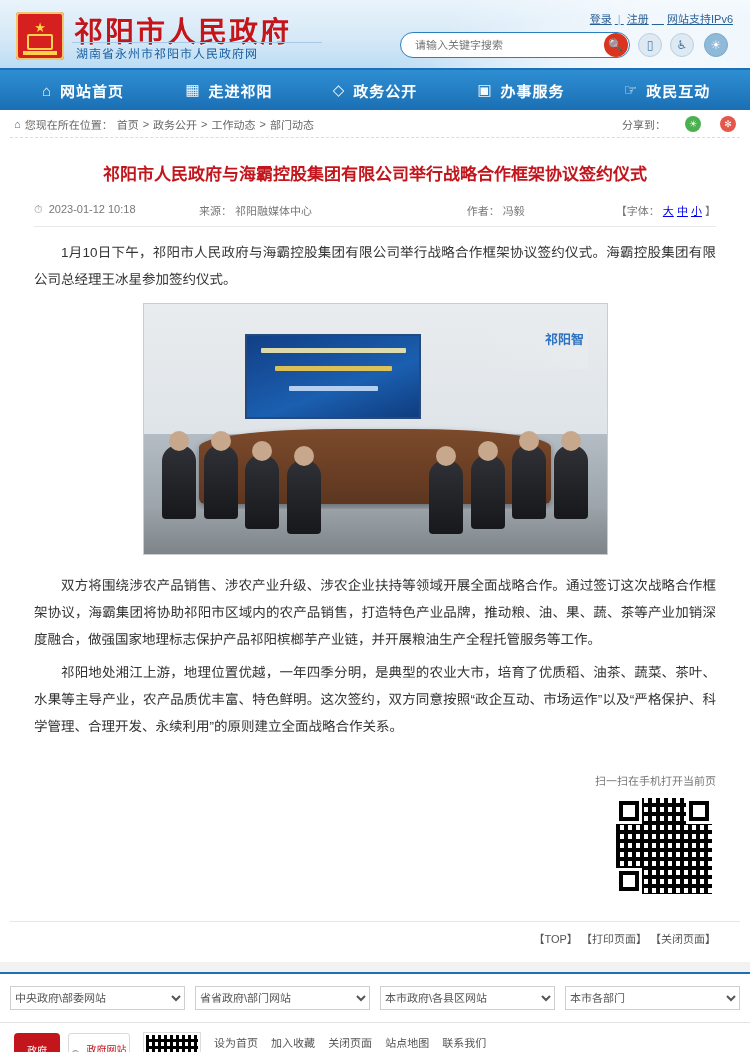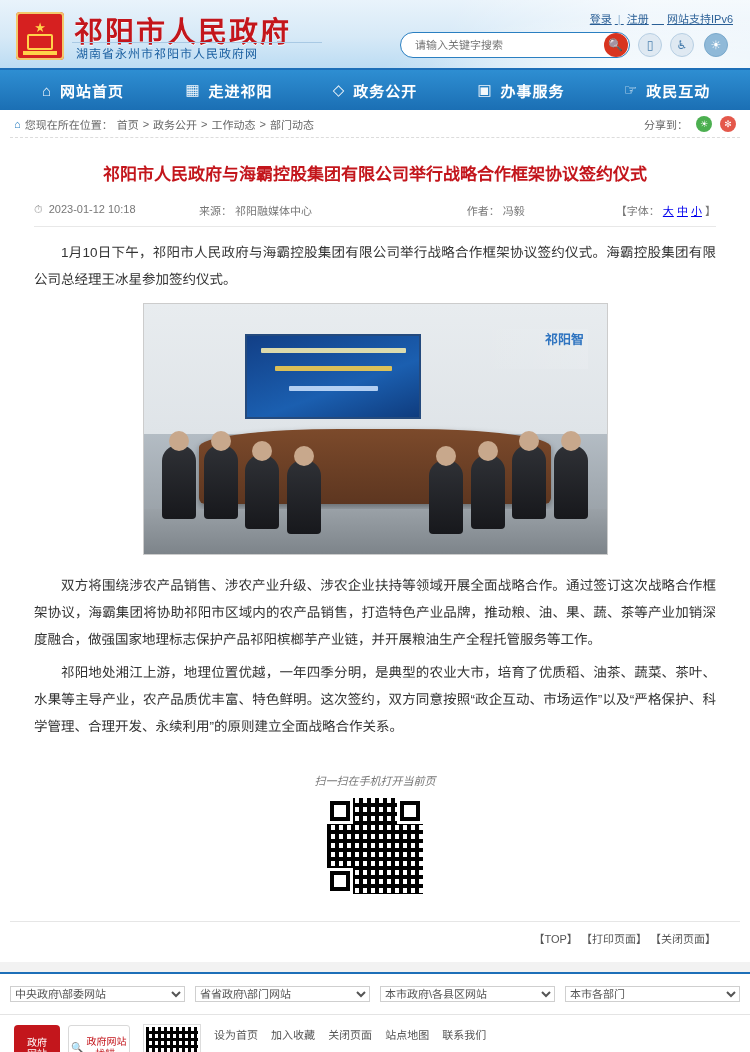--- a/index.html
+++ b/index.html
@@ -107,21 +107,21 @@
     background:#fff;
   }
   .breadcrumb{
     height: 28px; display:flex; align-items:center; justify-content:space-between;
     border-bottom:1px dashed #dcdcdc; font-size:11px; color:#666;
     padding: 0 4px;
   }
   .breadcrumb .left{ display:flex; align-items:center; gap:4px;}
   .bc-home{ color:#2a7fc1; font-size:11px; }
   .breadcrumb a{ color:#666; text-decoration:none; }
-  .share{ display:flex; align-items:flex-start; gap:8px; font-size:11px; color:#666; }
+  .share{ display:flex; align-items:flex-start; gap:19px; font-size:11px; color:#666; }
   .share .s-ico{ width:16px;height:16px;border-radius:50%; display:flex;align-items:center;justify-content:center;color:#fff;font-size:9px;}
   .s-wechat{ background:#4caf50; }
   .s-weibo{ background:#e4584b; }
 
   .article{
     border:1px solid #e6e6e6; border-top:0; border-left:0; border-right:0;
     padding: 14px 24px 10px 24px;
   }
   .art-title{
     text-align:center; color:#c3161c; font-size:17px; font-weight:bold;
@@ -180,21 +180,21 @@
     background: linear-gradient(180deg,#9aa1a7 0%, #7d848a 100%);
   }
   .ppl{ position:absolute; bottom:14%; width:34px; height:74px; border-radius:16px 16px 4px 4px;
         background: linear-gradient(180deg,#2f3136 0%, #17181c 100%); }
   .ppl:after{ content:""; position:absolute; left:50%; top:-14px; transform:translateX(-50%);
         width:20px;height:20px;border-radius:50%;background:#c8a88c; }
   .ppl.l1{ left:4%; } .ppl.l2{ left:13%; } .ppl.l3{ left:22%; bottom:10%;} .ppl.l4{ left:31%; bottom:8%;}
   .ppl.r1{ right:4%; } .ppl.r2{ right:13%; } .ppl.r3{ right:22%; bottom:10%;} .ppl.r4{ right:31%; bottom:8%;}
 
   
-  .qr-block{ text-align:center; padding: 26px 0 10px 0; font-style: italic; }
+  .qr-block{ text-align:right; padding: 26px 0 10px 0; }
   .qr-cap{ font-size:11px; color:#777; margin-bottom:6px; }
   .qr{
     width:104px; height:104px; display:inline-block;
     background-color:#fff;
     background-image:
       repeating-linear-gradient(90deg, #000 0 4px, transparent 4px 8px),
       repeating-linear-gradient(0deg, #000 0 4px, transparent 4px 9px);
     background-size: 8px 8px, 8px 9px;
     position:relative;
     border: 4px solid #fff;
@@ -209,21 +209,21 @@
   }
   .art-foot a{ color:#555; text-decoration:none; }
 
   
   .footer-sep{ height:10px; background:#f2f2f2; }
   .selects{
     display:flex; gap:10px; padding: 12px 10px; background:#fff;
     border-top:2px solid #1d6fb8;
   }
   .selects select{
-    flex:1; height:16px; font-size:11px; color:#555; border:1px solid #cfcfcf;
+    flex:1; height:24px; font-size:11px; color:#555; border:1px solid #cfcfcf;
     background:#fff; font-family:"Liberation Sans", sans-serif;
   }
   .footer{
     display:flex; align-items:flex-start; gap:14px;
     padding: 10px 14px 18px 14px; background:#fff; border-top:1px solid #e4e4e4;
   }
   .gov-badges{ display:flex; gap:8px; flex:0 0 auto; }
   .badge-sq{
     width:46px;height:46px;border-radius:4px;display:flex;align-items:center;justify-content:center;
     color:#fff;font-size:10px;text-align:center;line-height:1.1;

